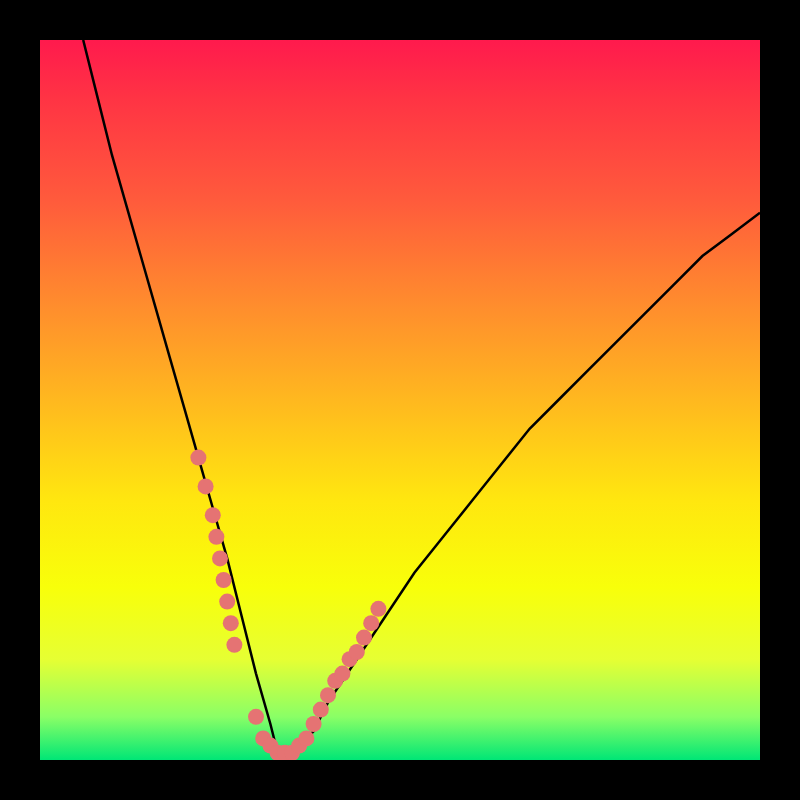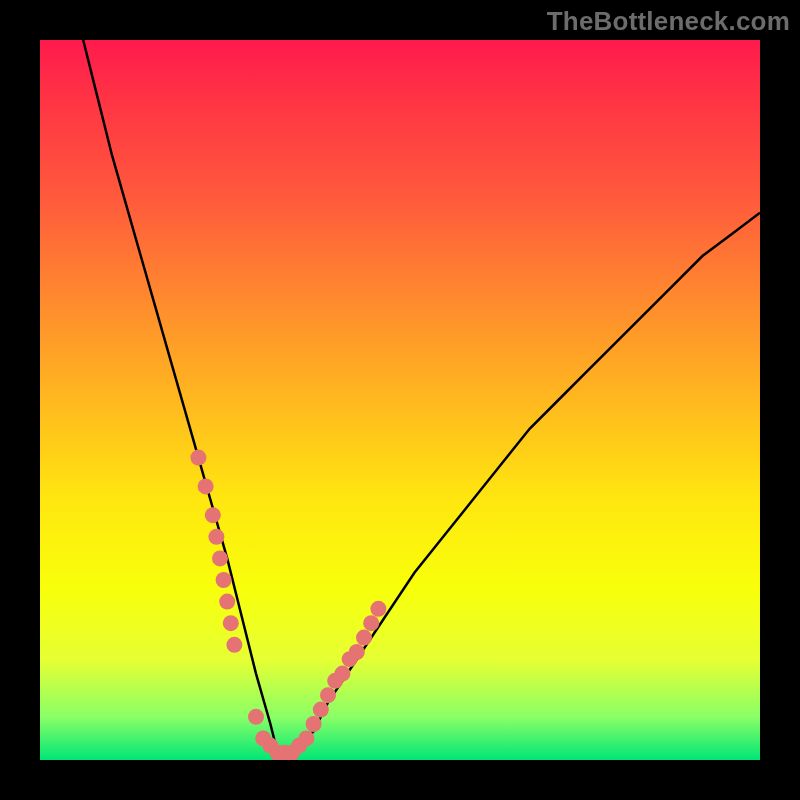--- a/index.html
+++ b/index.html
@@ -49,21 +49,20 @@
   svg {
     position: absolute;
     left: 0;
     top: 0;
   }
 </style>
 </head>
 <body>
 
 <div class="frame">
-  <div class="watermark">TheBottleneck.com</div>
   <div class="plot">
     <svg id="chart-svg" width="720" height="720" viewBox="0 0 720 720">
         <path d="M43.2 0.0 L57.6 57.6 L72.0 115.2 L86.4 165.6 L100.8 216.0 L115.2 266.4 L129.6 316.8 L144.0 367.2 L158.4 417.6 L172.8 468.0 L187.2 518.4 L201.6 576.0 L216.0 633.6 L230.4 684.0 L237.6 712.8 L244.8 712.8 L259.2 705.6 L273.6 691.2 L288.0 662.4 L316.8 619.2 L345.6 576.0 L374.4 532.8 L403.2 496.8 L432.0 460.8 L460.8 424.8 L489.6 388.8 L518.4 360.0 L547.2 331.2 L576.0 302.4 L604.8 273.6 L633.6 244.8 L662.4 216.0 L691.2 194.4 L720.0 172.8" fill="none" stroke="#000000" stroke-width="2.5"></path>
         <circle cx="158.4" cy="417.6" r="8" fill="#e57373"></circle>
         <circle cx="165.6" cy="446.4" r="8" fill="#e57373"></circle>
         <circle cx="172.8" cy="475.2" r="8" fill="#e57373"></circle>
         <circle cx="176.4" cy="496.8" r="8" fill="#e57373"></circle>
         <circle cx="180.0" cy="518.4" r="8" fill="#e57373"></circle>
         <circle cx="183.6" cy="540.0" r="8" fill="#e57373"></circle>
         <circle cx="187.2" cy="561.6" r="8" fill="#e57373"></circle>

